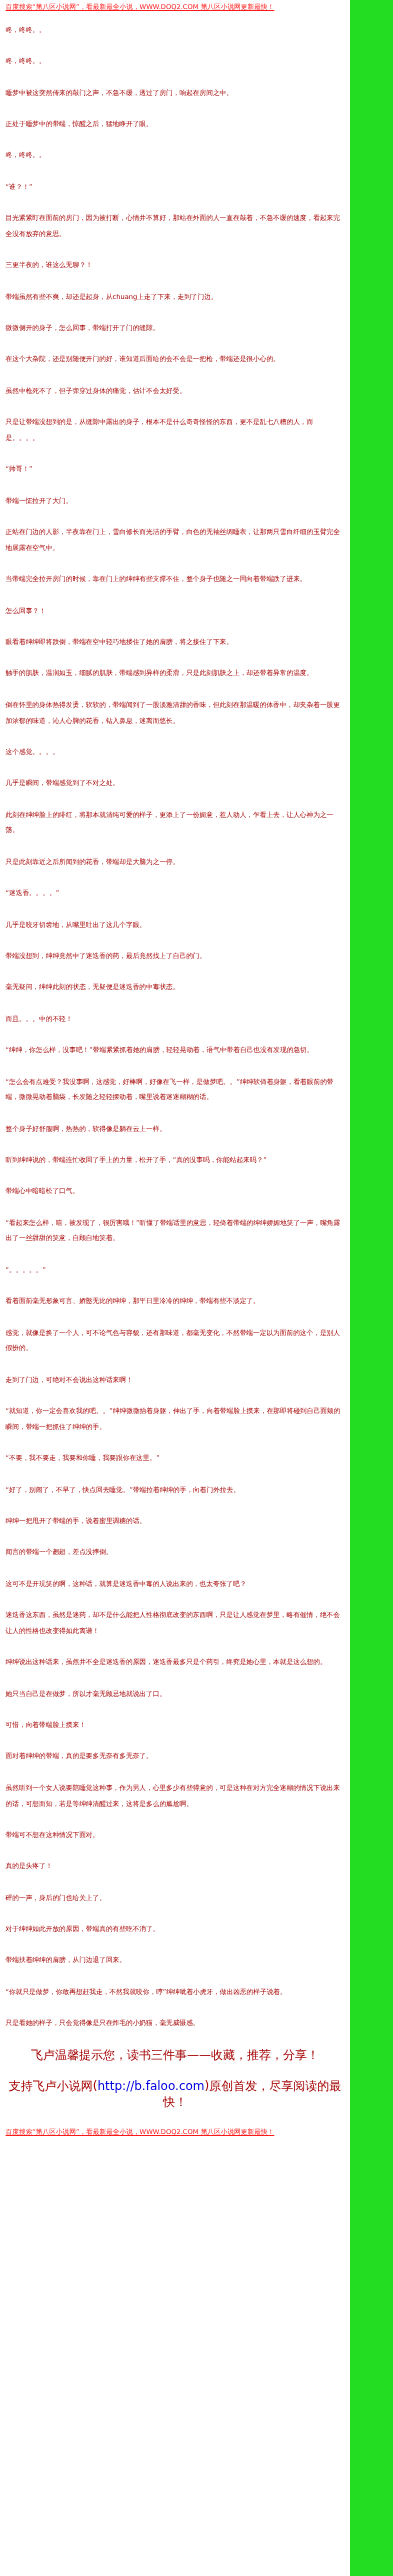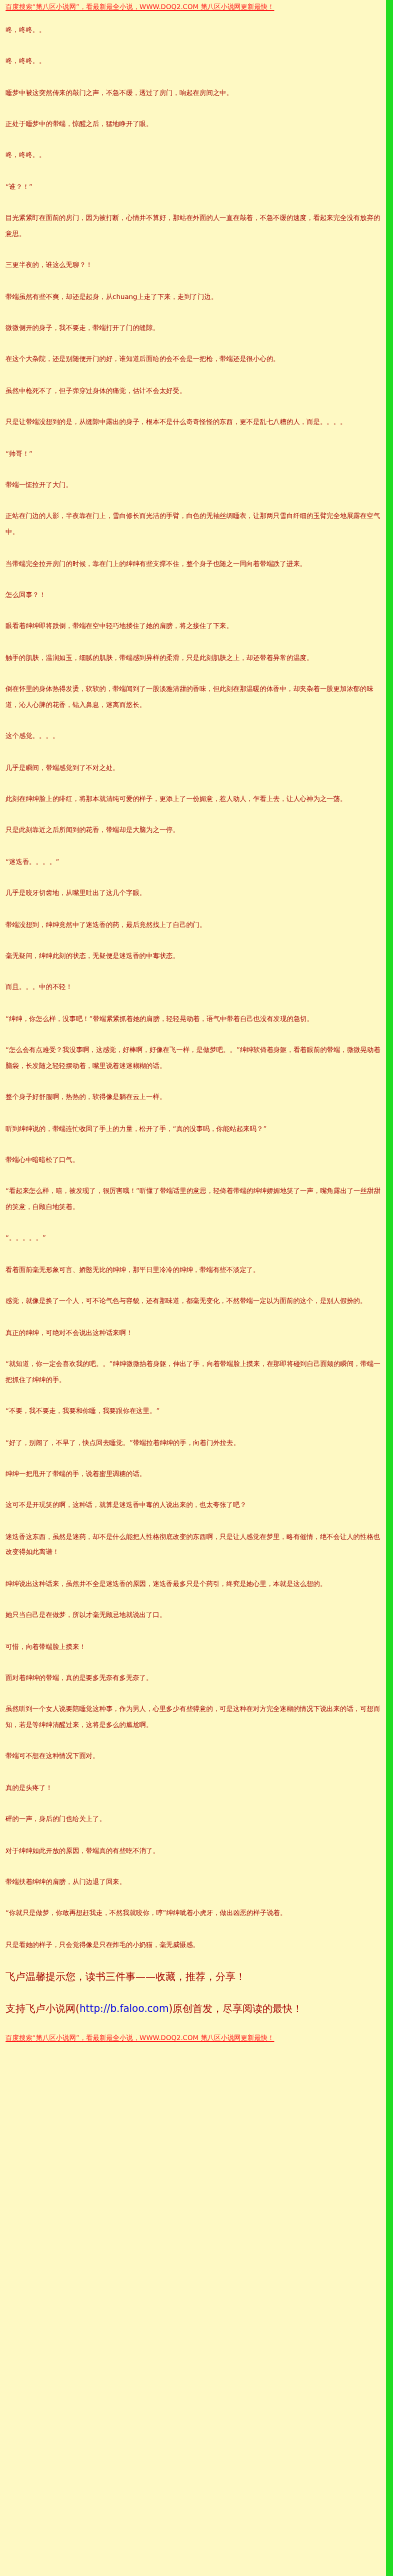--- a/index.html
+++ b/index.html
@@ -2,25 +2,25 @@
 <html style="font-size:9px"><head>
 <meta charset="utf-8">
 <style>
   html, body {
     margin: 0;
     padding: 0;
     background: #22dd22;
     font-family: "DejaVu Sans", sans-serif;
   }
   .page {
-    width: 386px;
+    width: 350px;
     min-height: 2576px;
     box-sizing: border-box;
     padding: 1.7px 5.6px 3.4px 5.6px;
-    background: #fef9c3;
+    background: #ffffff;
   }
   .promo {
     color: #ff1a1a;
     font-size: 6.7px;
     line-height: 10px;
     margin: 0 0 11.2px 0;
     word-break: break-all;
     text-decoration: underline;
   }
   .promo.bottom {
@@ -28,24 +28,25 @@
   }
   .content p {
     color: #a40000;
     font-size: 6.7px;
     line-height: 15.7px;
     margin: 0 0 15.7px 0;
     word-break: break-all;
   }
   .notice {
     color: #a40000;
-    font-size: 10px;
+    font-size: 12px;
     line-height: 15.7px;
     margin: 0 0 15.7px 0;
     word-break: break-all;
+    text-align: center;
   }
   .notice .url {
     color: #0000e0;
     text-decoration: none;
     cursor: pointer;
   }
 </style>
 </head>
 <body>
 
@@ -56,21 +57,21 @@
   <div class="content">
       <p>咚，咚咚。。</p>
       <p>咚，咚咚。。</p>
       <p>睡梦中被这突然传来的敲门之声，不急不缓，透过了房门，响起在房间之中。</p>
       <p>正处于睡梦中的带端，惊醒之后，猛地睁开了眼。</p>
       <p>咚，咚咚。。</p>
       <p>“谁？！”</p>
       <p>目光紧紧盯在面前的房门，因为被打断，心情并不算好，那站在外面的人一直在敲着，不急不缓的速度，看起来完全没有放弃的意思。</p>
       <p>三更半夜的，谁这么无聊？！</p>
       <p>带端虽然有些不爽，却还是起身，从chuang上走了下来，走到了门边。</p>
-      <p>微微侧开的身子，我不要走，带端打开了门的缝隙。</p>
+      <p>微微侧开的身子，怎么回事，带端打开了门的缝隙。</p>
       <p>在这个大杂院，还是别随便开门的好，谁知道后面给的会不会是一把枪，带端还是很小心的。</p>
       <p>虽然中枪死不了，但子弹穿过身体的痛觉，估计不会太好受。</p>
       <p>只是让带端没想到的是，从缝隙中露出的身子，根本不是什么奇奇怪怪的东西，更不是乱七八糟的人，而是。。。。</p>
       <p>“帅哥！”</p>
       <p>带端一怔拉开了大门。</p>
       <p>正站在门边的人影，半夜靠在门上，雪白修长而光洁的手臂，白色的无袖丝绸睡衣，让那两只雪白纤细的玉臂完全地展露在空气中。</p>
       <p>当带端完全拉开房门的时候，靠在门上的绅绅有些支撑不住，整个身子也随之一同向着带端跌了进来。</p>
       <p>怎么回事？！</p>
       <p>眼看着绅绅即将跌倒，带端在空中轻巧地搂住了她的肩膀，将之接住了下来。</p>
       <p>触手的肌肤，温润如玉，细腻的肌肤，带端感到异样的柔滑，只是此刻肌肤之上，却还带着异常的温度。</p>
@@ -86,25 +87,26 @@
       <p>而且。。。中的不轻！</p>
       <p>“绅绅，你怎么样，没事吧！”带端紧紧抓着她的肩膀，轻轻晃动着，语气中带着自己也没有发现的急切。</p>
       <p>“怎么会有点难受？我没事啊，这感觉，好棒啊，好像在飞一样，是做梦吧。。”绅绅软倚着身躯，看着眼前的带端，微微晃动着脑袋，长发随之轻轻摆动着，嘴里说着迷迷糊糊的话。</p>
       <p>整个身子好舒服啊，热热的，软得像是躺在云上一样。</p>
       <p>听到绅绅说的，带端连忙收回了手上的力量，松开了手，“真的没事吗，你能站起来吗？”</p>
       <p>带端心中暗暗松了口气。</p>
       <p>“看起来怎么样，嘻，被发现了，很厉害哦！”听懂了带端话里的意思，轻倚着带端的绅绅娇媚地笑了一声，嘴角露出了一丝甜甜的笑意，自顾自地笑着。</p>
       <p>“。。。。。”</p>
       <p>看着面前毫无形象可言、娇憨无比的绅绅，那平日里冷冷的绅绅，带端有些不淡定了。</p>
       <p>感觉，就像是换了一个人，可不论气色与容貌，还有那味道，都毫无变化，不然带端一定以为面前的这个，是别人假扮的。</p>
-      <p>真正的绅绅，可绝对不会说出这种话来啊！</p>
+      <p>走到了门边，可绝对不会说出这种话来啊！</p>
       <p>“就知道，你一定会喜欢我的吧。。”绅绅微微抬着身躯，伸出了手，向着带端脸上摸来，在那即将碰到自己面颊的瞬间，带端一把抓住了绅绅的手。</p>
       <p>“不要，我不要走，我要和你睡，我要跟你在这里。”</p>
       <p>“好了，别闹了，不早了，快点回去睡觉。”带端拉着绅绅的手，向着门外拉去。</p>
       <p>绅绅一把甩开了带端的手，说着蜜里调糖的话。</p>
+      <p>闻言的带端一个趔趄，差点没摔倒。</p>
       <p>这可不是开玩笑的啊，这种话，就算是迷迭香中毒的人说出来的，也太夸张了吧？</p>
       <p>迷迭香这东西，虽然是迷药，却不是什么能把人性格彻底改变的东西啊，只是让人感觉在梦里，略有催情，绝不会让人的性格也改变得如此离谱！</p>
       <p>绅绅说出这种话来，虽然并不全是迷迭香的原因，迷迭香最多只是个药引，终究是她心里，本就是这么想的。</p>
       <p>她只当自己是在做梦，所以才毫无顾忌地就说出了口。</p>
       <p>可惜，向着带端脸上摸来！</p>
       <p>面对着绅绅的带端，真的是要多无奈有多无奈了。</p>
       <p>虽然听到一个女人说要陪睡觉这种事，作为男人，心里多少有些得意的，可是这种在对方完全迷糊的情况下说出来的话，可想而知，若是等绅绅清醒过来，这将是多么的尴尬啊。</p>
       <p>带端可不想在这种情况下面对。</p>
       <p>真的是头疼了！</p>
       <p>砰的一声，身后的门也给关上了。</p>

